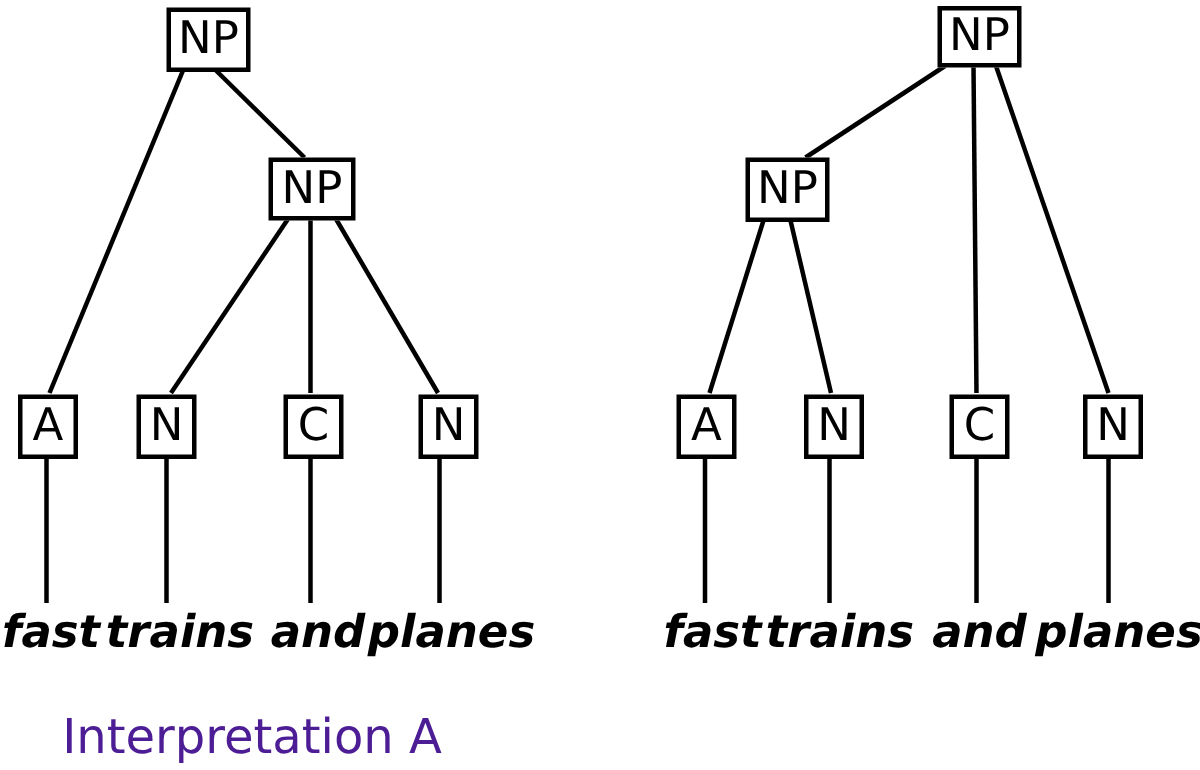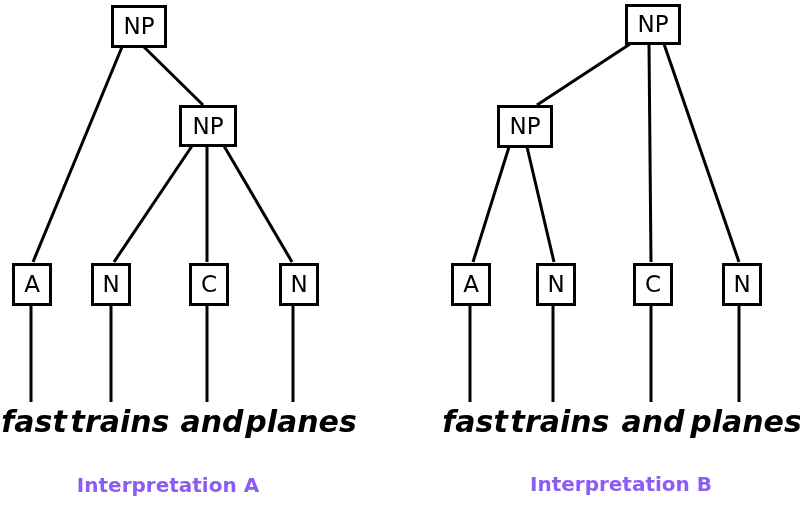--- a/index.html
+++ b/index.html
@@ -25,43 +25,42 @@
     display: block;
   }
   .node {
     position: absolute;
     box-sizing: border-box;
     border: 3px solid #000000;
     background: #ffffff;
     display: flex;
     align-items: center;
     justify-content: center;
-    font-size: 23px;
+    font-size: 30px;
     line-height: 1;
     color: #000000;
     white-space: nowrap;
   }
   .word {
     position: absolute;
     transform: translateX(-50%);
     font-style: italic;
     font-size: 30px;
     line-height: 1;
     color: #000000;
     white-space: nowrap;
     font-weight: bold;
   }
   .caption {
     position: absolute;
     transform: translateX(-50%);
-    font-size: 20px;
+    font-size: 32px;
     line-height: 1;
-    color: #8b5cf6;
+    color: #4c1d95;
     white-space: nowrap;
-    font-weight: bold;
   }
   #cap-a { left: 168px; top: 475px; }
   #cap-b { left: 621px; top: 474px; }
 </style>
 </head>
 <body>
 
 <div id="stage">
   <svg id="edges" viewBox="0 0 800 513" xmlns="http://www.w3.org/2000/svg">
       <line x1="122" y1="47" x2="33" y2="262" stroke="#000000" stroke-width="3"></line>
@@ -77,21 +76,20 @@
       <line x1="649" y1="44" x2="651" y2="262" stroke="#000000" stroke-width="3"></line>
       <line x1="664" y1="44" x2="739" y2="262" stroke="#000000" stroke-width="3"></line>
       <line x1="509" y1="147" x2="473" y2="262" stroke="#000000" stroke-width="3"></line>
       <line x1="527" y1="147" x2="554" y2="262" stroke="#000000" stroke-width="3"></line>
       <line x1="470" y1="305" x2="470" y2="402" stroke="#000000" stroke-width="3"></line>
       <line x1="553" y1="305" x2="553" y2="402" stroke="#000000" stroke-width="3"></line>
       <line x1="651" y1="305" x2="651" y2="402" stroke="#000000" stroke-width="3"></line>
       <line x1="739" y1="305" x2="739" y2="402" stroke="#000000" stroke-width="3"></line>
     </svg>
   <div class="caption" id="cap-a">Interpretation A</div>
-  <div class="caption" id="cap-b">Interpretation B</div>
 <div class="node" style="left: 111px; top: 4.5px; width: 56px; height: 43px;">NP</div>
     <div class="node" style="left: 179px; top: 105px; width: 58px; height: 42px;">NP</div>
     <div class="node" style="left: 12px; top: 262.5px; width: 40px; height: 43px;">A</div>
     <div class="node" style="left: 91px; top: 262.5px; width: 40px; height: 43px;">N</div>
     <div class="node" style="left: 189px; top: 262.5px; width: 40px; height: 43px;">C</div>
     <div class="node" style="left: 279px; top: 262.5px; width: 40px; height: 43px;">N</div>
     <div class="word" style="left: 34px; top: 407px;">fast</div>
     <div class="word" style="left: 120px; top: 407px;">trains</div>
     <div class="word" style="left: 212px; top: 407px;">and</div>
     <div class="word" style="left: 301px; top: 407px;">planes</div>

